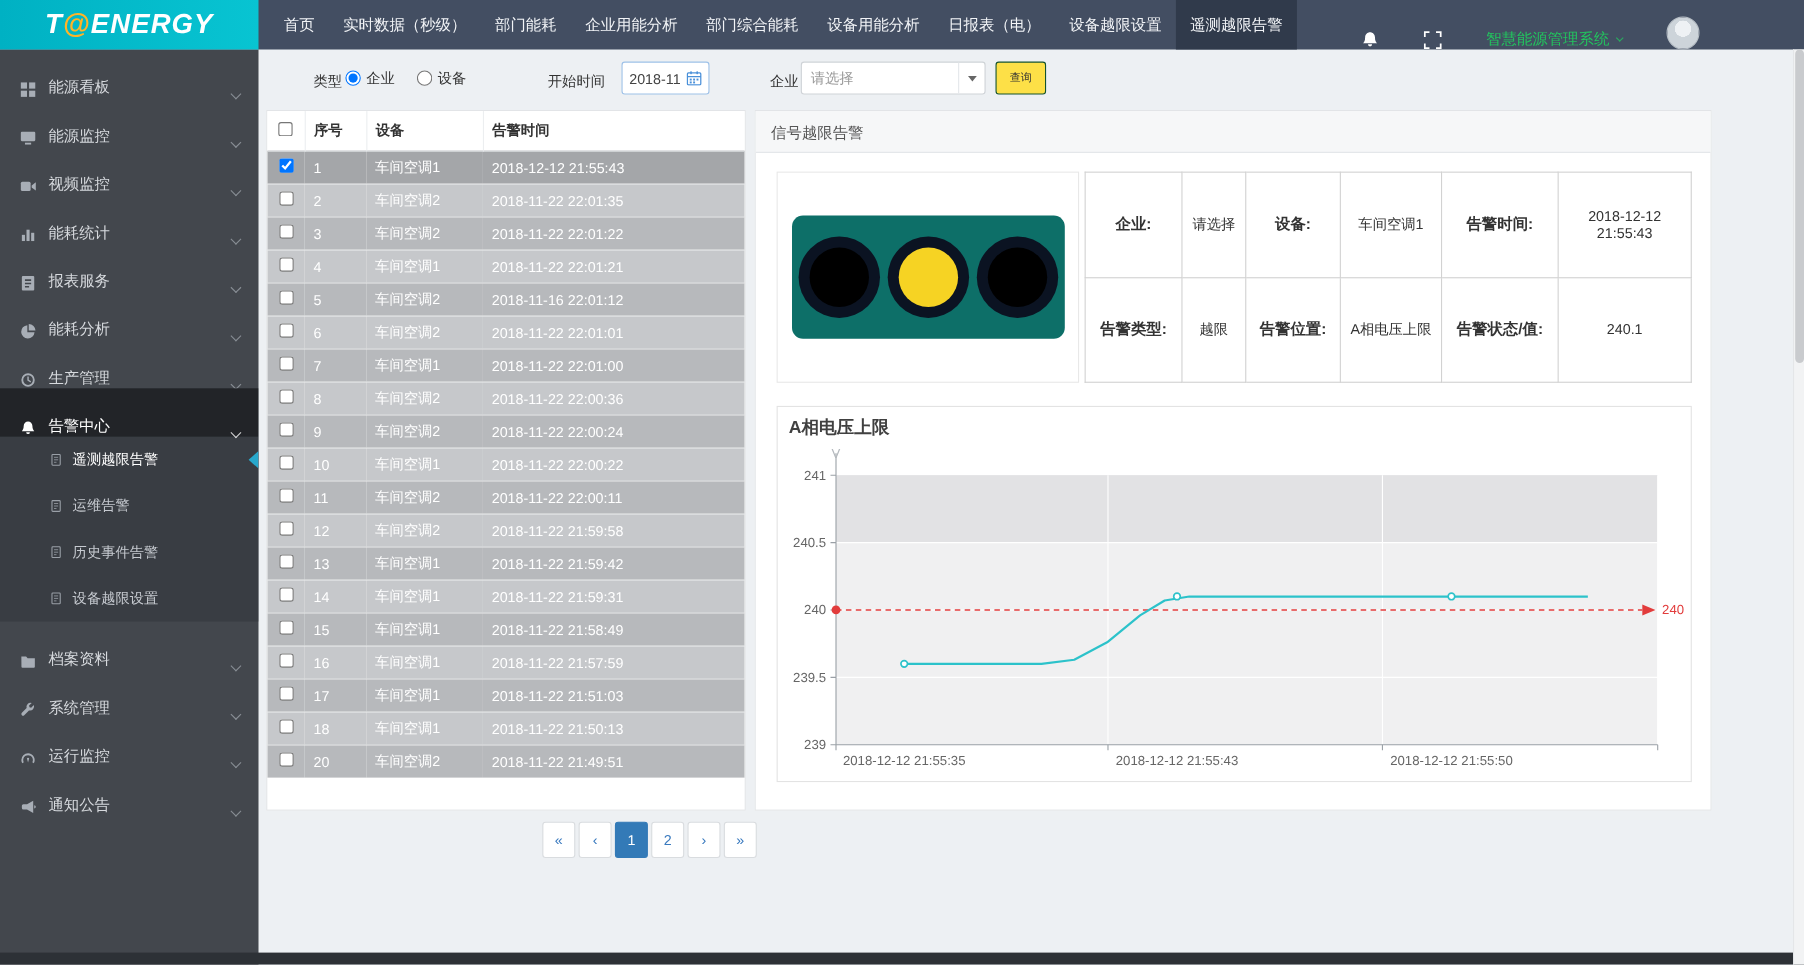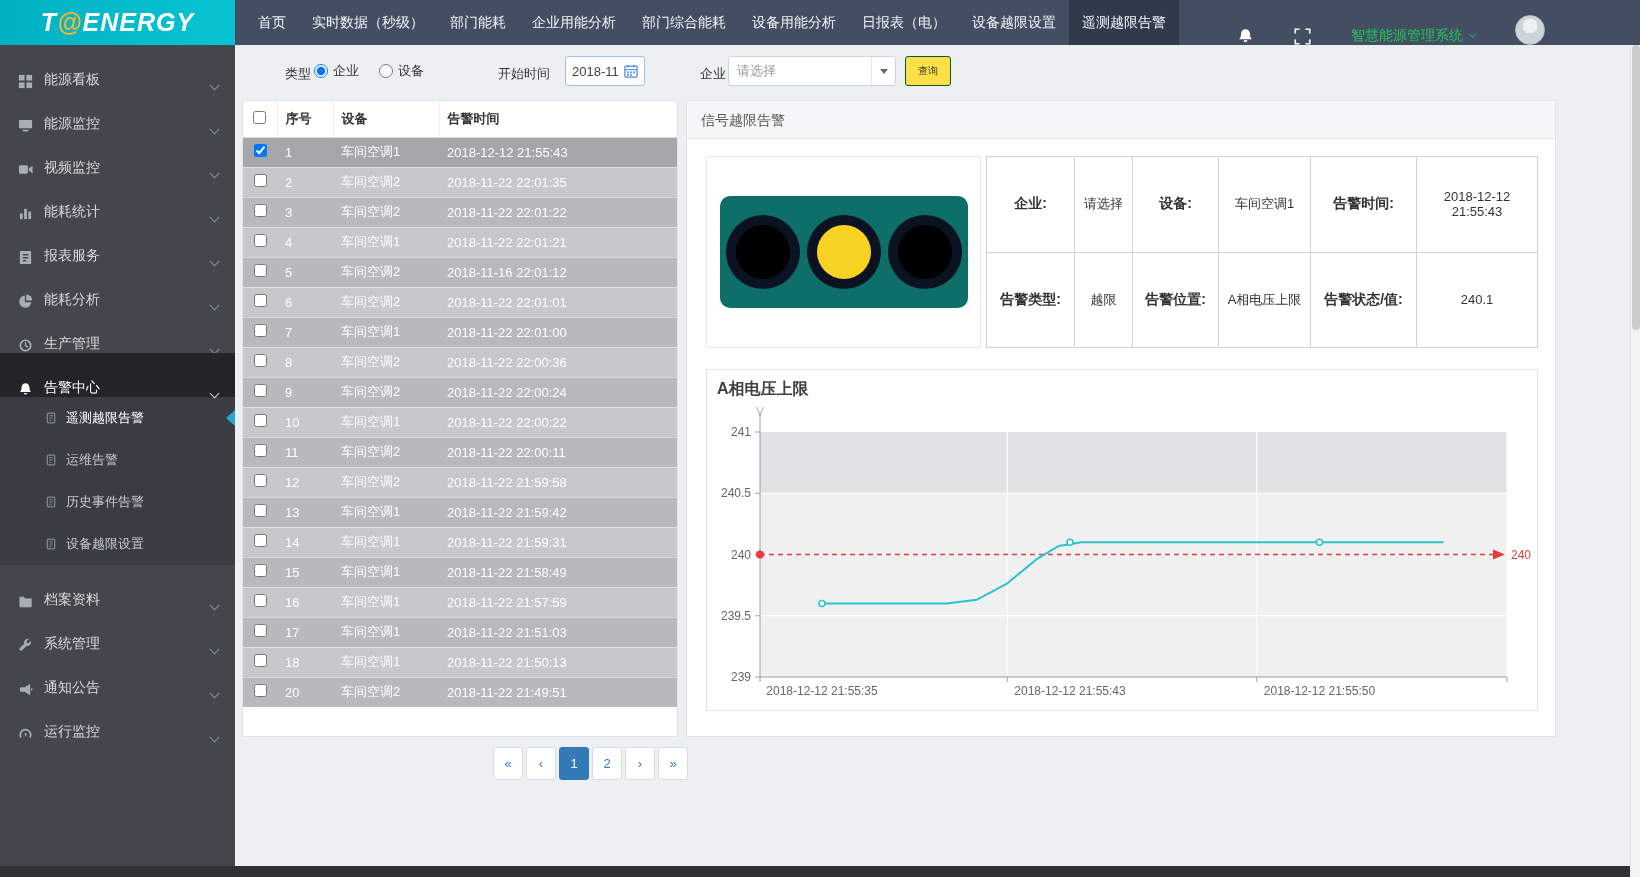--- a/index.html
+++ b/index.html
@@ -257,30 +257,30 @@
       </div>
       <div class="snav-item">
         <svg class="icn" viewBox="0 0 16 16" fill="currentColor">
           <path d="M13.6 3.1L11 5.7l-1.6-.4-.4-1.6 2.6-2.6a4 4 0 0 0-5 5L2 10.7a1.6 1.6 0 0 0 2.3 2.3l4.6-4.6a4 4 0 0 0 4.7-5.3z"></path>
         </svg>
         <span class="lbl">系统管理</span>
         <i class="chev"></i>
       </div>
       <div class="snav-item">
         <svg class="icn" viewBox="0 0 16 16" fill="currentColor">
+          <path d="M8 3a6.5 6.5 0 0 0-6.5 6.5c0 1.2.3 2.2.9 3.2l1.5-.9a4.7 4.7 0 1 1 8.2 0l1.5.9a6.5 6.5 0 0 0-5.6-9.7zM7.2 9l.8 3 .8-3a1 1 0 1 0-1.6 0z"></path>
+        </svg>
+        <span class="lbl">运行监控</span>
+        <i class="chev"></i>
+      </div>
+      <div class="snav-item">
+        <svg class="icn" viewBox="0 0 16 16" fill="currentColor">
           <path d="M13 2v12l-6-3.5H3.5A1.5 1.5 0 0 1 2 9V7a1.5 1.5 0 0 1 1.5-1.5H7zM14 6.5a1.5 1.5 0 0 1 0 3z"></path>
         </svg>
         <span class="lbl">通知公告</span>
-        <i class="chev"></i>
-      </div>
-      <div class="snav-item">
-        <svg class="icn" viewBox="0 0 16 16" fill="currentColor">
-          <path d="M8 3a6.5 6.5 0 0 0-6.5 6.5c0 1.2.3 2.2.9 3.2l1.5-.9a4.7 4.7 0 1 1 8.2 0l1.5.9a6.5 6.5 0 0 0-5.6-9.7zM7.2 9l.8 3 .8-3a1 1 0 1 0-1.6 0z"></path>
-        </svg>
-        <span class="lbl">运行监控</span>
         <i class="chev"></i>
       </div>
     </aside>
 
   <main class="main">
     <div class="filterbar">
       <span class="flabel" style="left:50px">类型</span>
       <span class="radios" id="radios">
           <label>
             <input type="radio" name="ftype" checked="" style="">

